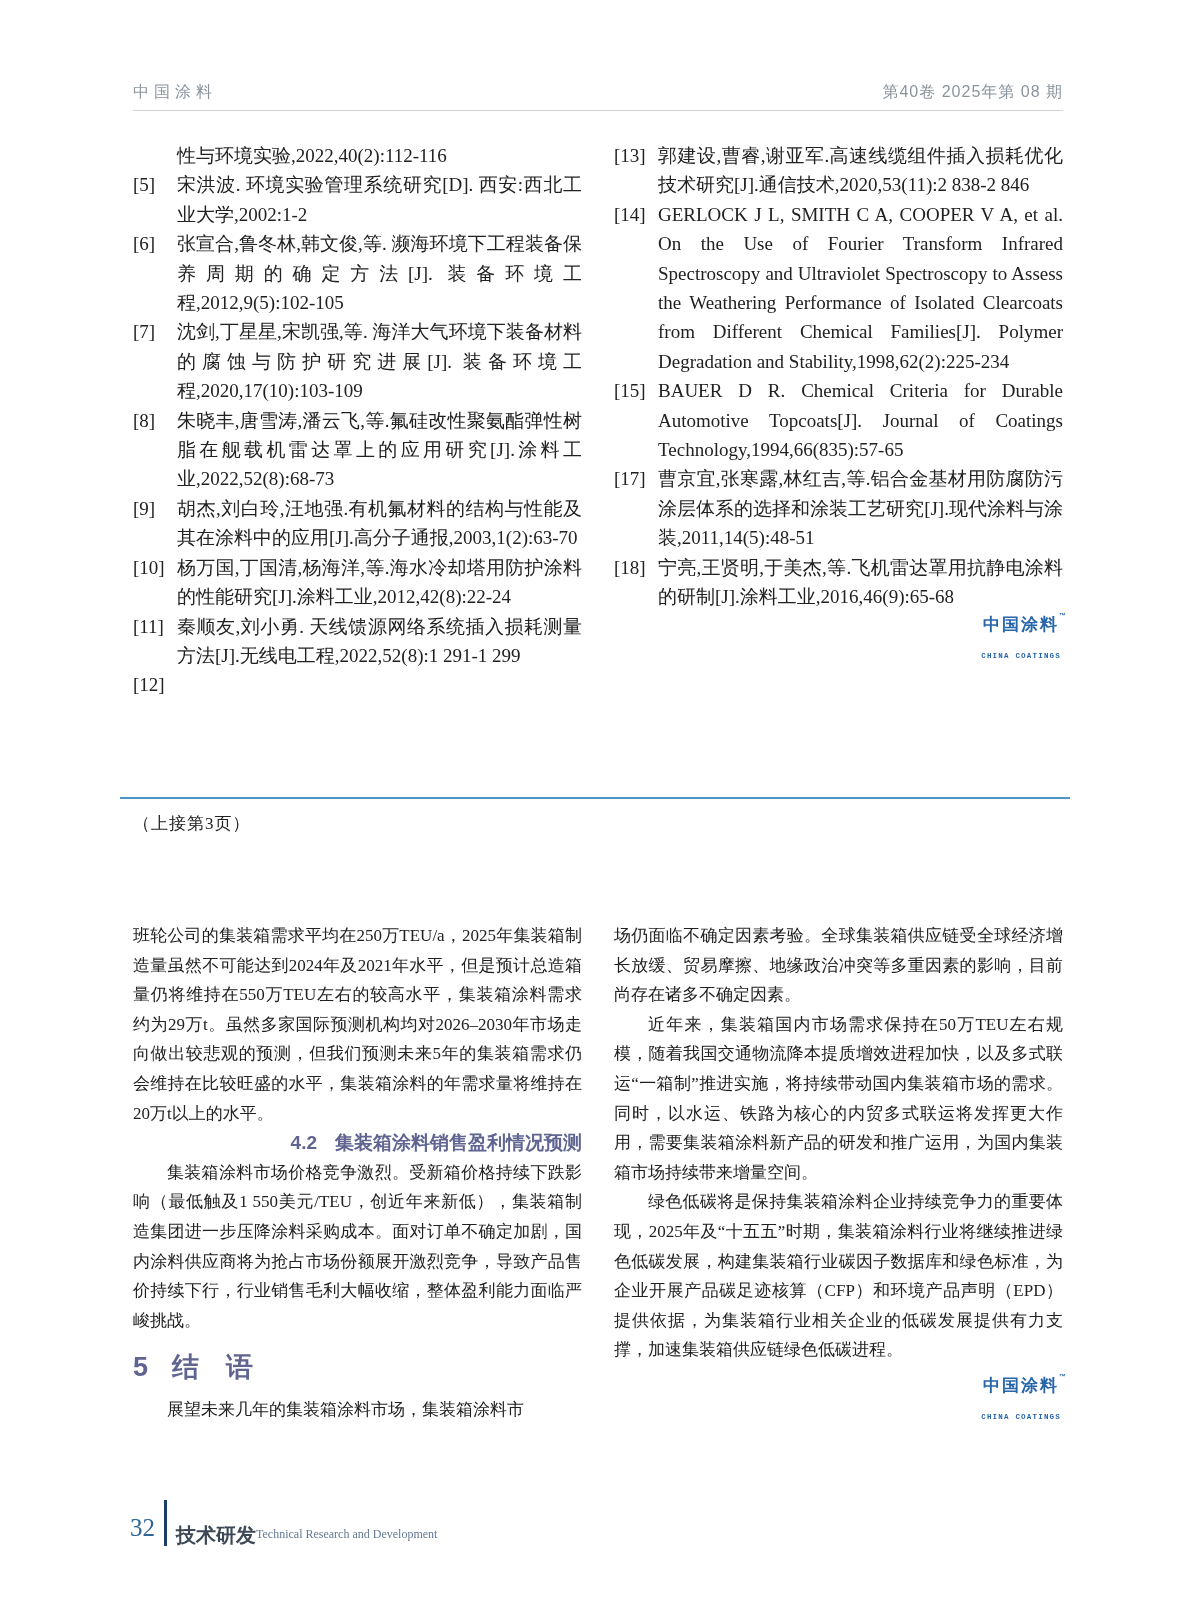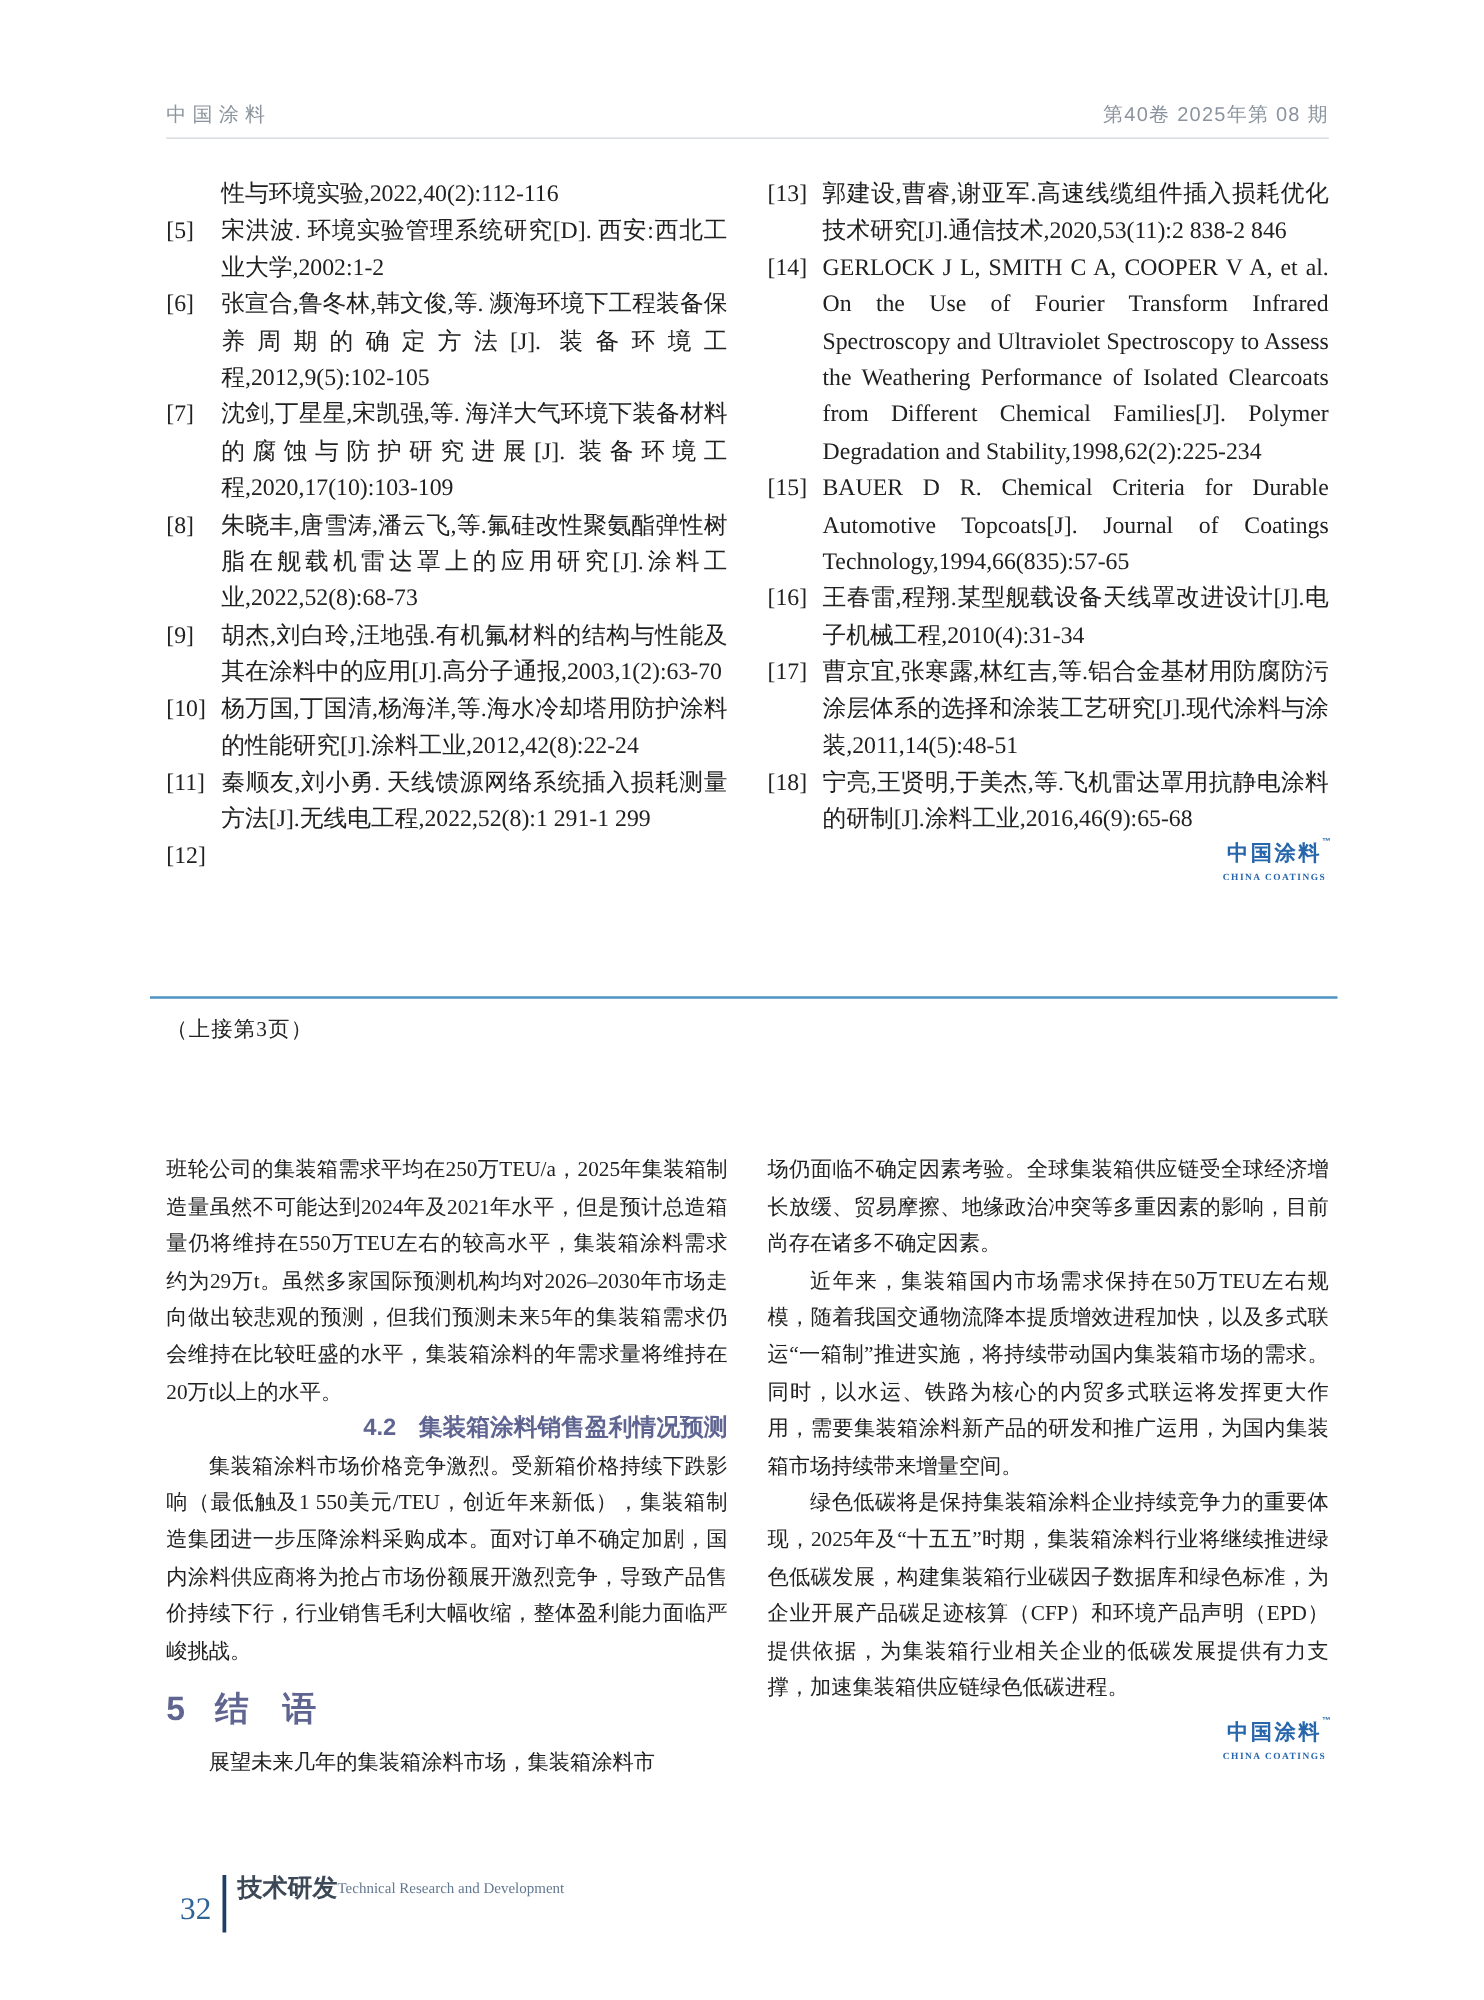--- a/index.html
+++ b/index.html
@@ -35,22 +35,22 @@
   
   .brand{display:inline-block;text-align:center;line-height:1;}
   .brand .cn{
     font-family:"Liberation Sans","DejaVu Sans",sans-serif;font-weight:bold;
     color:#2766ab;font-size:17px;letter-spacing:2px;position:relative;
   }
   .brand .tm{
     font-size:7px;position:absolute;top:-3px;right:-7px;letter-spacing:0;
   }
   .brand .en{
-    font-family:Liberation Serif, serif;font-weight:bold;
-    color:#2766ab;font-size:7.5px;letter-spacing:1.2px;margin-top:6px;
+    font-family:Liberation Mono, monospace;font-weight:bold;
+    color:#2766ab;font-size:7.5px;letter-spacing:1.2px;margin-top:20px;
   }
   .refs-logo-wrap{text-align:right;margin-top:4px;padding-right:2px;}
   
   .section-divider{
     position:absolute;top:797px;left:120px;width:950px;height:2px;
     background:#4e94c4;
   }
   .continue-note{
     position:absolute;top:812px;left:133px;font-size:17px;color:#222;
     letter-spacing:1px;
@@ -71,22 +71,22 @@
   }
   .h-sub .h-num{margin-right:18px;}
   .h-main{
     font-family:"Liberation Sans","DejaVu Sans",sans-serif;font-weight:bold;
     color:#5f6590;font-size:27px;line-height:32px;margin:16px 0 12px 0;
   }
   .h-main .h-num{margin-right:24px;}
   .article-logo-wrap{text-align:right;margin-top:12px;padding-right:2px;}
   
   .page-footer{
-    position:absolute;left:144px;top:1500px;
-    display:flex;align-items:flex-start;
+    position:absolute;left:130px;top:1500px;
+    display:flex;align-items:flex-end;
   }
   .footer-page-num{
     font-size:25px;color:#2f6496;margin-right:9px;
     font-family:"Liberation Serif","DejaVu Serif",serif;
     align-self:flex-end;margin-bottom:4px;
   }
   .footer-bar{width:3px;height:46px;background:#1d3f66;margin-right:9px;}
   .footer-text{display:flex;flex-direction:row;justify-content:center;}
   .footer-cn{
     font-family:"Liberation Sans","DejaVu Sans",sans-serif;font-weight:bold;
@@ -149,24 +149,20 @@
       <span class="ref-marker">[13]</span>
       <span>郭建设,曹睿,谢亚军.高速线缆组件插入损耗优化技术研究[J].通信技术,2020,53(11):2 838-2 846</span>
     </div>
     <div class="ref-item">
       <span class="ref-marker">[14]</span>
       <span>GERLOCK J L, SMITH C A, COOPER V A, et al. On the Use of Fourier Transform Infrared Spectroscopy and Ultraviolet Spectroscopy to Assess the Weathering Performance of Isolated Clearcoats from Different Chemical Families[J]. Polymer Degradation and Stability,1998,62(2):225-234</span>
     </div>
     <div class="ref-item">
       <span class="ref-marker">[15]</span>
       <span>BAUER D R. Chemical Criteria for Durable Automotive Topcoats[J]. Journal of Coatings Technology,1994,66(835):57-65</span>
-    </div>
-    <div class="ref-item">
-      <span class="ref-marker">[16]</span>
-      <span>王春雷,程翔.某型舰载设备天线罩改进设计[J].电子机械工程,2010(4):31-34</span>
     </div>
     <div class="ref-item">
       <span class="ref-marker">[17]</span>
       <span>曹京宜,张寒露,林红吉,等.铝合金基材用防腐防污涂层体系的选择和涂装工艺研究[J].现代涂料与涂装,2011,14(5):48-51</span>
     </div>
     <div class="ref-item">
       <span class="ref-marker">[18]</span>
       <span>宁亮,王贤明,于美杰,等.飞机雷达罩用抗静电涂料的研制[J].涂料工业,2016,46(9):65-68</span>
     </div>
     <div class="refs-logo-wrap">

